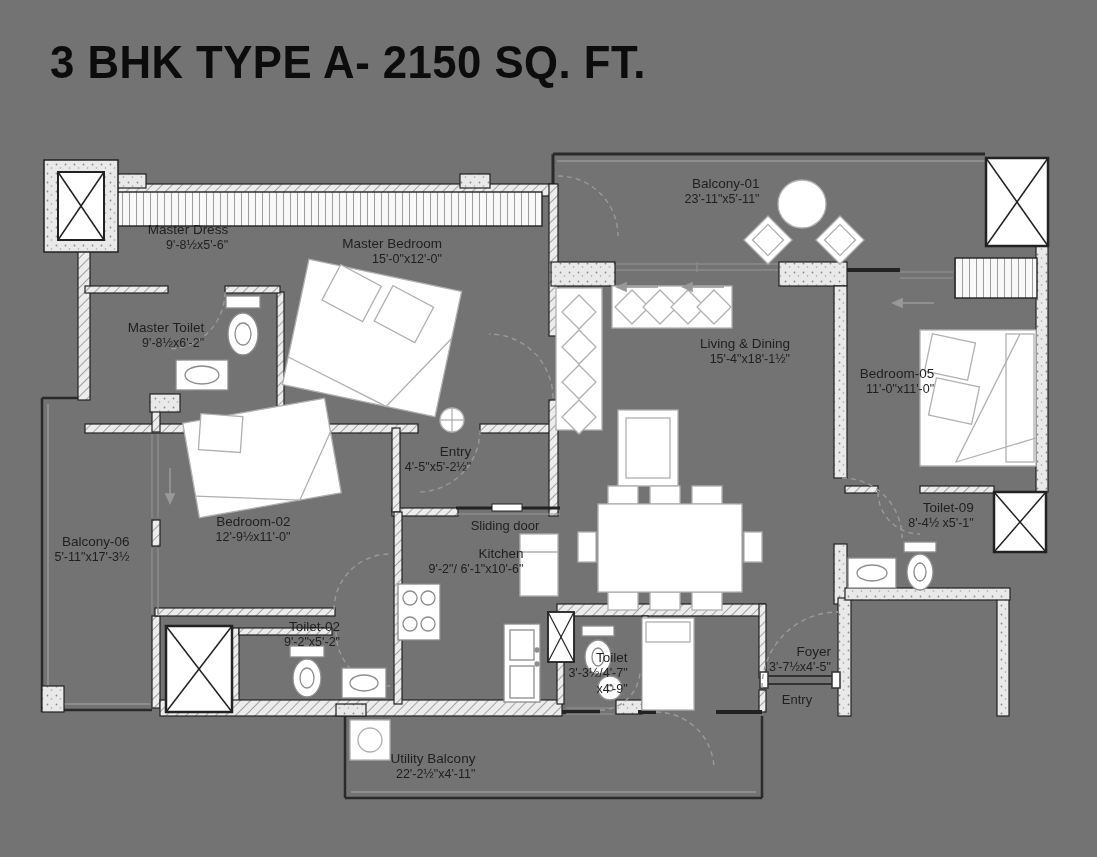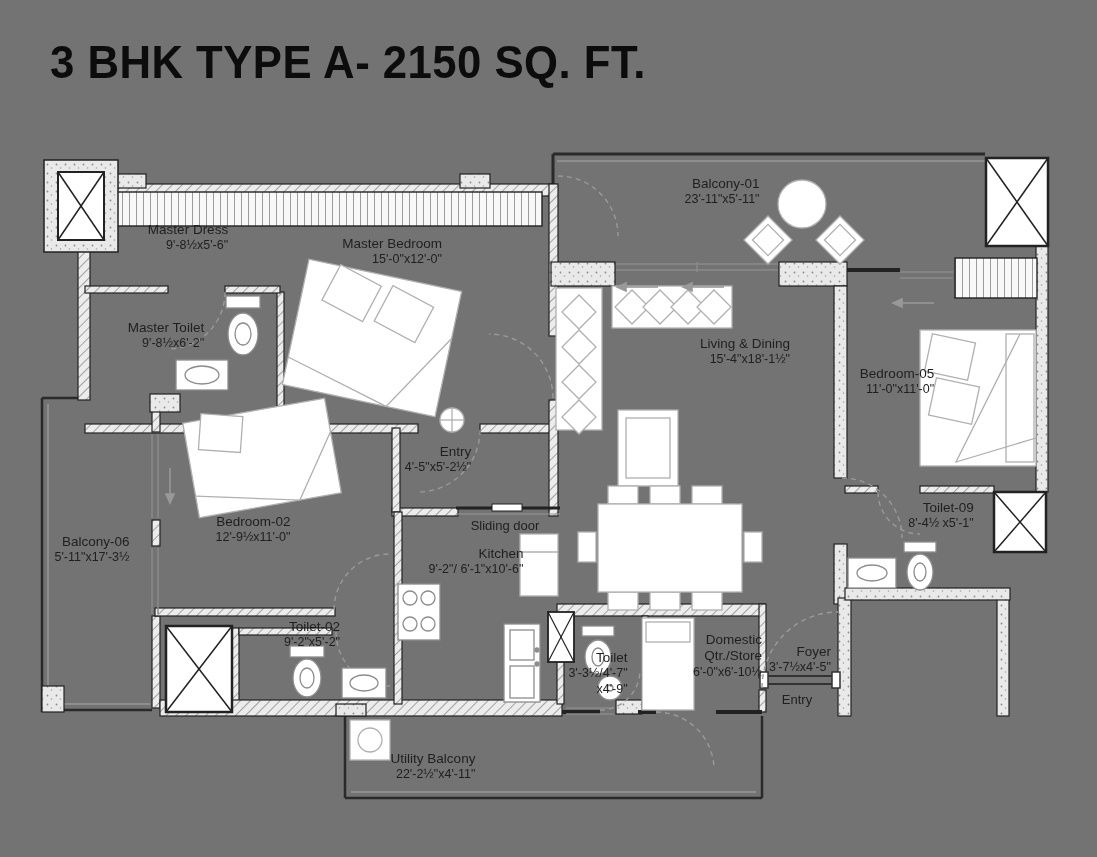--- a/index.html
+++ b/index.html
@@ -398,24 +398,20 @@
   <div class="rname">Toilet-02</div>
   <div class="rdims">9'-2"x5'-2"</div>
 </div>
 
 <div class="label" style="left:598px;top:650px">
   <div class="rname">Toilet</div>
   <div class="rdims">3'-3½/4'-7"</div>
   <div class="rdims">x4'-9"</div>
 </div>
 
-<div class="label wrapname" style="left:712px;top:632px;width:100px">
-  <div class="rname">Domestic Qtr./Store</div>
-  <div class="rdims">6'-0"x6'-10½</div>
-</div>
 
 <div class="label" style="left:800px;top:644px">
   <div class="rname">Foyer</div>
   <div class="rdims">3'-7½x4'-5"</div>
 </div>
 
 <div class="label" style="left:941px;top:500px">
   <div class="rname">Toilet-09</div>
   <div class="rdims">8'-4½ x5'-1"</div>
 </div>

